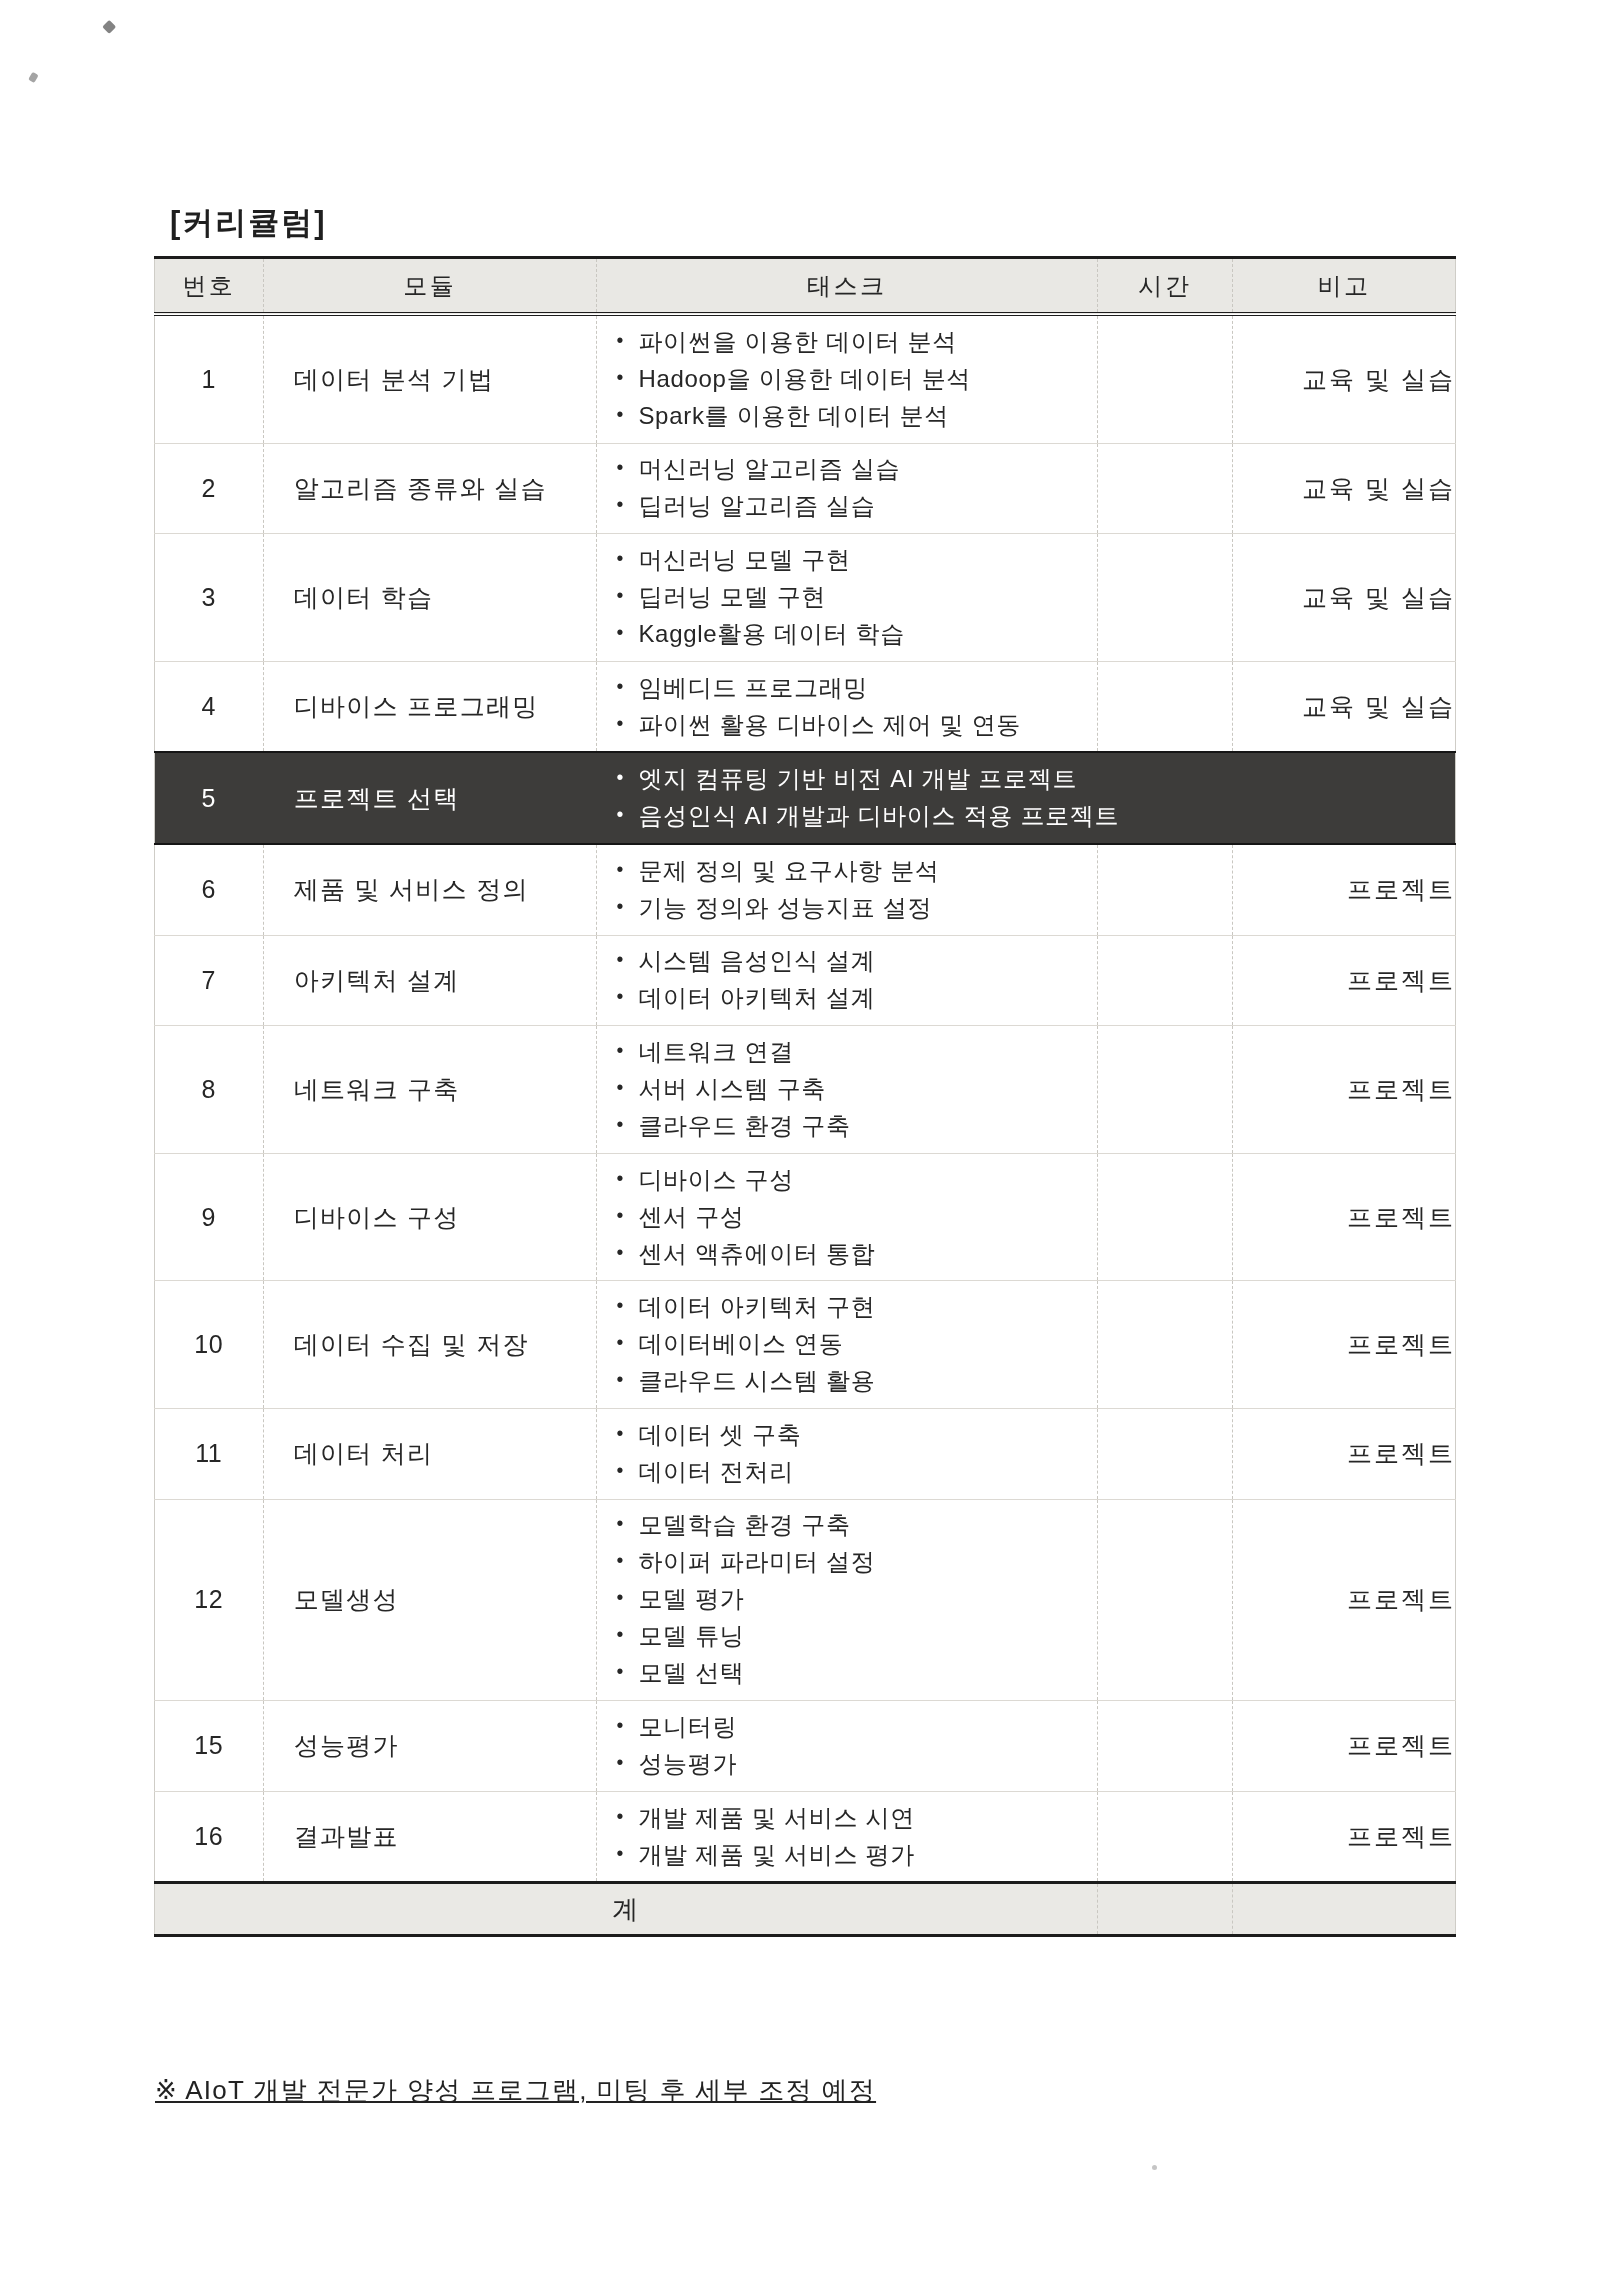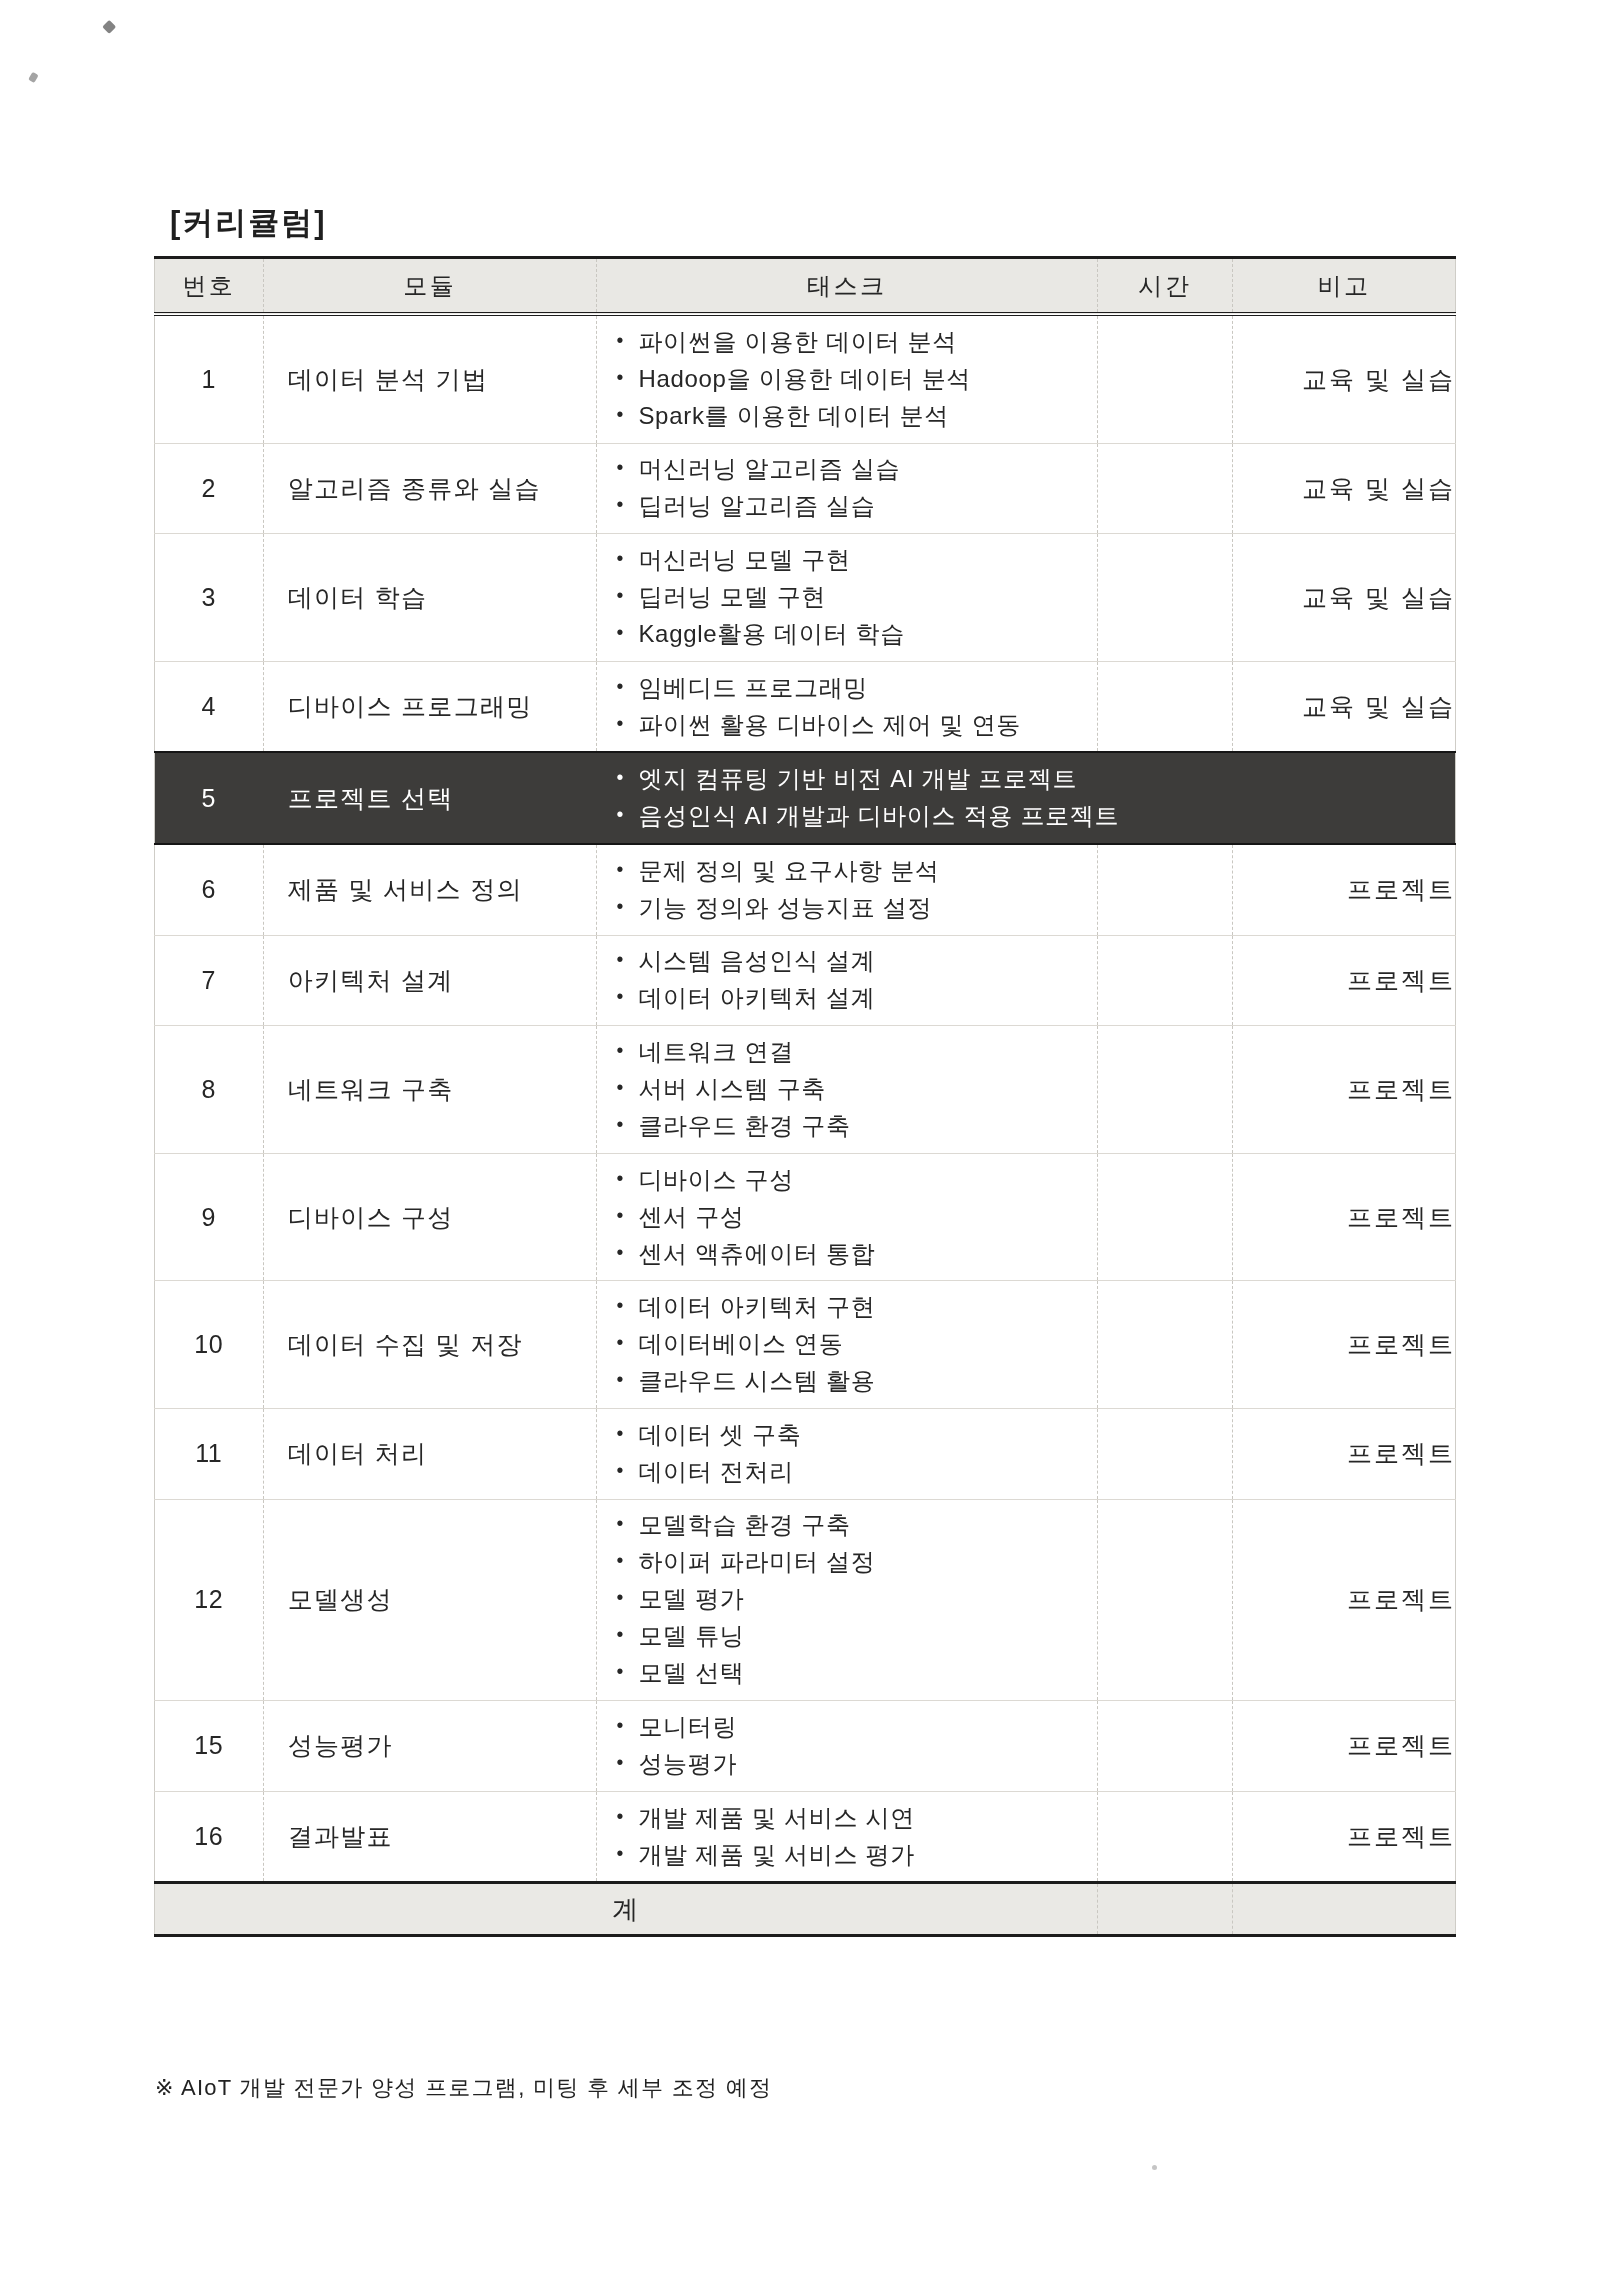--- a/index.html
+++ b/index.html
@@ -58,21 +58,21 @@
   }
 
   tbody td{
     border-top:1.3px solid var(--line-light);
     font-size:25px;
     padding:7.8px 0;
     vertical-align:middle;
   }
   tbody tr:first-child td{border-top:none;}
   td.cell-no{text-align:center;letter-spacing:0.7px;}
-  td.cell-module{padding-left:24px;letter-spacing:1.3px;}
+  td.cell-module{padding-left:30px;letter-spacing:1.3px;}
   td.cell-task{padding-left:19.6px;font-size:24px;}
   td.cell-time{}
   td.cell-note{text-align:right;letter-spacing:2px;}
 
   .task-line{
     display:flex;align-items:baseline;gap:14.3px;
     line-height:35px;white-space:nowrap;letter-spacing:0.7px;
   }
   .bullet{font-size:19.6px;flex:0 0 auto;transform:translateY(-2.6px);}
 
@@ -88,21 +88,21 @@
   tfoot td{
     background:var(--total-bg);
     border-top:3.3px solid var(--line-dark);
     border-bottom:3.3px solid var(--line-dark);
     height:48px;
     font-size:26px;text-align:center;letter-spacing:1.3px;
   }
 
   .footnote{
     position:absolute;left:155px;top:2073px;margin:0;
-    font-size:22px;letter-spacing:1.3px;color:#222;
+    font-size:26px;letter-spacing:1.3px;color:#222;text-decoration:underline;
   }
 </style>
 </head>
 <body>
 
 <div class="page">
 
   <div class="speck s1"></div>
   <div class="speck s2"></div>
   <div class="speck s3"></div>

